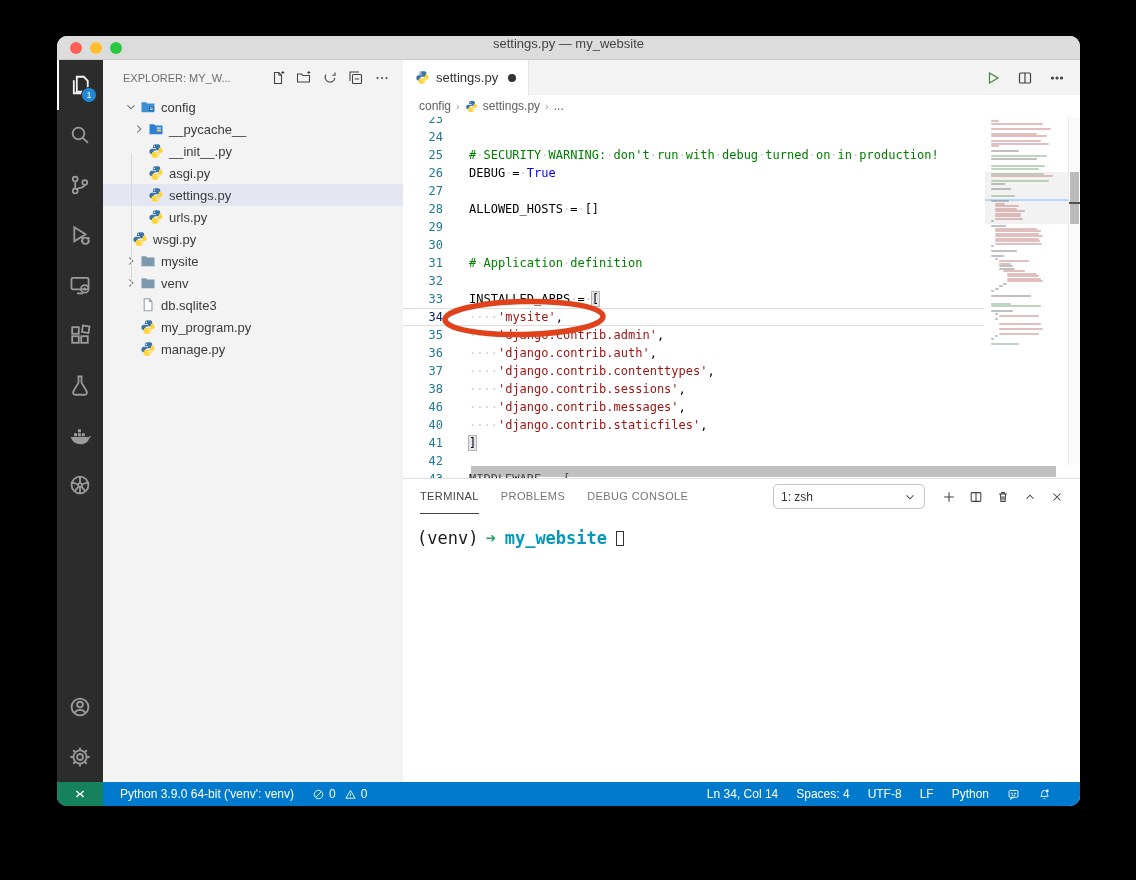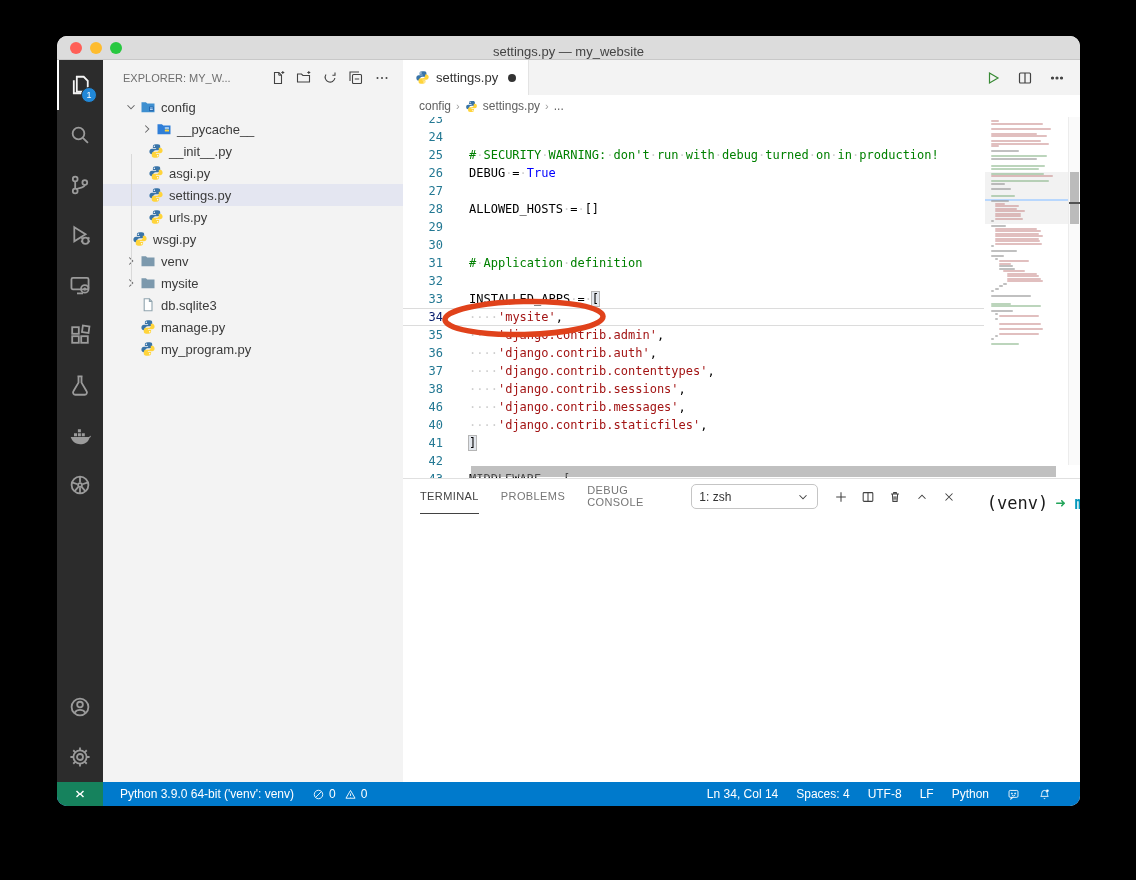--- a/index.html
+++ b/index.html
@@ -3,21 +3,21 @@
 <meta charset="utf-8">
 <style>
   * { margin:0; padding:0; box-sizing:border-box; }
   html,body { width:1136px; height:880px; background:#000; overflow:hidden;
               font-family:"Liberation Sans","DejaVu Sans",sans-serif; }
   #window { position:absolute; left:57px; top:36px; width:1023px; height:770px;
             border-radius:10px; overflow:hidden; background:#fff;
             box-shadow:0 18px 50px rgba(0,0,0,.6); }
   
   #titlebar { height:24px; background:#dcdcdc; border-bottom:1px solid #c8c8c8;
-              position:relative; display:flex; align-items:flex-end; justify-content:center; }
+              position:relative; display:flex; align-items:flex-start; justify-content:center; }
   .traffic { position:absolute; left:13px; top:6px; display:flex; gap:8px; }
   .light { width:12px; height:12px; border-radius:50%; }
   .light.red{background:#ff5f57;} .light.yellow{background:#febc2e;} .light.green{background:#28c840;}
   #window-title { font-size:13px; color:#444; }
   
   #main { display:flex; height:722px; }
   
   #activitybar { width:46px; background:#2c2c2c; display:flex; flex-direction:column; }
   .ab-item { width:46px; height:50px; display:flex; align-items:center; justify-content:center;
              position:relative; color:#9b9b9b; }
@@ -75,21 +75,21 @@
   .mm-s{background:#c98a8a;} .mm-g{background:#85b285;} .mm-d{background:#8c8c8c;} 
   #mm-slider { position:absolute; left:0; right:0; top:55px; height:52px; background:rgba(0,0,0,.05); }
   #mm-current { position:absolute; left:0; right:0; top:82px; height:2px; background:#b8d7fd; }
   #v-scrollbar { position:absolute; right:0; top:0; bottom:13px; width:12px; border-left:1px solid #ececec;
                  background:#fafafa; z-index:4; }
   #v-thumb { position:absolute; left:1px; right:1px; top:55px; height:52px; background:rgba(110,110,110,.45); }
   #v-marker { position:absolute; left:0; right:0; top:85px; height:2px; background:#515151; }
   #h-scrollbar { position:absolute; left:66px; right:12px; bottom:0; height:13px; z-index:4; }
   #h-thumb { position:absolute; left:2px; top:1px; height:11px; width:585px; background:rgba(140,140,140,.55); }
   
-  #panel { height:304px; border-top:1px solid #e0e0e0; background:#fff; display:flex; flex-direction:row; }
+  #panel { height:304px; border-top:1px solid #e0e0e0; background:#fff; display:flex; flex-direction:column; }
   #panel-header { height:35px; display:flex; align-items:center; padding:0 10px 0 17px; }
   .panel-tab { font-size:11px; letter-spacing:.4px; color:#767676; margin-right:22px; height:35px;
                display:flex; align-items:center; border-bottom:1px solid transparent; }
   .panel-tab.active { color:#424242; border-bottom:1px solid #424242; }
   #terminal-picker { margin-left:auto; width:152px; height:25px; border:1px solid #c5c5c5; border-radius:5px;
                      background:#fff; display:flex; align-items:center; padding:0 7px; font-size:12px; color:#333; }
   #terminal-picker .chev { margin-left:auto; }
   .pn-act { width:27px; height:27px; display:flex; align-items:center; justify-content:center; }
   .pn-act svg, #terminal-picker svg { width:14px; height:14px; fill:none; stroke:#424242; stroke-width:1.2; }
   #panel-actions { display:flex; align-items:center; margin-left:10px; }
@@ -250,21 +250,21 @@
                 <path d="M4 6l4 4 4-4"></path>
               </svg>
             </span>
             <span class="tree-icon"><svg viewBox="0 0 16 16">
                 <path fill="#3e8fd0" stroke="none" d="M1.5 3.2h4.4l1.4 1.4h7.2v8.6H1.5z"></path>
                 <rect fill="#1b5fa8" stroke="none" x="9.2" y="7.6" width="4.4" height="4.6"></rect>
                 <path stroke="#bfe0ff" stroke-width="1" d="M10 9h2.8M10 10.6h2.8"></path>
               </svg></span>
             <span>config</span>
           </div>
-          <div class="tree-row" style="padding-left: 36px;">
+          <div class="tree-row" style="padding-left: 28px;">
             <span class="twisty">
               <svg viewBox="0 0 16 16">
                 <path d="M6 4l4 4-4 4"></path>
               </svg>
             </span>
             <span class="tree-icon"><svg viewBox="0 0 16 16">
                 <path fill="#2f7ed8" stroke="none" d="M1.5 3.2h4.4l1.4 1.4h7.2v8.6H1.5z"></path>
                 <rect fill="#ffd43b" stroke="none" x="8.8" y="8.4" width="4.2" height="2.2" rx=".6"></rect>
                 <rect fill="#9ec9f0" stroke="none" x="8.8" y="6" width="4.2" height="2" rx=".6"></rect>
               </svg></span>
@@ -322,60 +322,60 @@
           </div>
           <div class="tree-row" style="padding-left: 20px;">
             <span class="twisty">
               <svg viewBox="0 0 16 16">
                 <path d="M6 4l4 4-4 4"></path>
               </svg>
             </span>
             <span class="tree-icon"><svg viewBox="0 0 16 16">
                 <path fill="#7c99ad" stroke="none" d="M1.5 3.2h4.4l1.4 1.4h7.2v8.6H1.5z"></path>
               </svg></span>
-            <span>venv</span>
+            <span>mysite</span>
           </div>
           <div class="tree-row" style="padding-left: 20px;">
             <span class="twisty">
               <svg viewBox="0 0 16 16">
                 <path d="M6 4l4 4-4 4"></path>
               </svg>
             </span>
             <span class="tree-icon"><svg viewBox="0 0 16 16">
                 <path fill="#7c99ad" stroke="none" d="M1.5 3.2h4.4l1.4 1.4h7.2v8.6H1.5z"></path>
               </svg></span>
-            <span>mysite</span>
+            <span>venv</span>
           </div>
           <div class="tree-row" style="padding-left: 20px;">
             <span class="twisty"></span>
             <span class="tree-icon"><svg viewBox="0 0 16 16">
                 <path fill="#fff" stroke="#90a4ae" stroke-width="1.1" d="M4.2 1.8h5.2l2.6 2.6v9.4H4.2z"></path>
                 <path fill="none" stroke="#90a4ae" stroke-width="1.1" d="M9.4 1.8v2.6H12"></path>
               </svg></span>
             <span>db.sqlite3</span>
           </div>
           <div class="tree-row" style="padding-left: 20px;">
             <span class="twisty"></span>
             <span class="tree-icon"><svg viewBox="0 0 16 16">
                 <path fill="#3974a8" stroke="none" d="M7.9 1.3c-2.5 0-3 1-3 2.1V5h3.2v.7H3.9c-1.4 0-2.5 1.1-2.5 2.8s1.1 2.8 2.5 2.8h1.3V9.6c0-1.3 1.1-2.4 2.4-2.4h2.6c1.1 0 2-.9 2-2V3.4c0-1.3-.7-2.1-2.4-2.1z"></path>
                 <circle fill="#fff" stroke="none" cx="6.3" cy="3.2" r=".75"></circle>
                 <path fill="#ffd43b" stroke="none" d="M8.1 14.7c2.5 0 3-1 3-2.1V11H7.9v-.7h4.2c1.4 0 2.5-1.1 2.5-2.8S13.5 4.7 12.1 4.7h-1.3v1.7c0 1.3-1.1 2.4-2.4 2.4H5.8c-1.1 0-2 .9-2 2v1.8c0 1.3.7 2.1 2.4 2.1z"></path>
                 <circle fill="#fff" stroke="none" cx="9.7" cy="12.8" r=".75"></circle>
               </svg></span>
+            <span>my_program.py</span>
+          </div>
+          <div class="tree-row" style="padding-left: 20px;">
+            <span class="twisty"></span>
+            <span class="tree-icon"><svg viewBox="0 0 16 16">
+                <path fill="#3974a8" stroke="none" d="M7.9 1.3c-2.5 0-3 1-3 2.1V5h3.2v.7H3.9c-1.4 0-2.5 1.1-2.5 2.8s1.1 2.8 2.5 2.8h1.3V9.6c0-1.3 1.1-2.4 2.4-2.4h2.6c1.1 0 2-.9 2-2V3.4c0-1.3-.7-2.1-2.4-2.1z"></path>
+                <circle fill="#fff" stroke="none" cx="6.3" cy="3.2" r=".75"></circle>
+                <path fill="#ffd43b" stroke="none" d="M8.1 14.7c2.5 0 3-1 3-2.1V11H7.9v-.7h4.2c1.4 0 2.5-1.1 2.5-2.8S13.5 4.7 12.1 4.7h-1.3v1.7c0 1.3-1.1 2.4-2.4 2.4H5.8c-1.1 0-2 .9-2 2v1.8c0 1.3.7 2.1 2.4 2.1z"></path>
+                <circle fill="#fff" stroke="none" cx="9.7" cy="12.8" r=".75"></circle>
+              </svg></span>
             <span>manage.py</span>
-          </div>
-          <div class="tree-row" style="padding-left: 20px;">
-            <span class="twisty"></span>
-            <span class="tree-icon"><svg viewBox="0 0 16 16">
-                <path fill="#3974a8" stroke="none" d="M7.9 1.3c-2.5 0-3 1-3 2.1V5h3.2v.7H3.9c-1.4 0-2.5 1.1-2.5 2.8s1.1 2.8 2.5 2.8h1.3V9.6c0-1.3 1.1-2.4 2.4-2.4h2.6c1.1 0 2-.9 2-2V3.4c0-1.3-.7-2.1-2.4-2.1z"></path>
-                <circle fill="#fff" stroke="none" cx="6.3" cy="3.2" r=".75"></circle>
-                <path fill="#ffd43b" stroke="none" d="M8.1 14.7c2.5 0 3-1 3-2.1V11H7.9v-.7h4.2c1.4 0 2.5-1.1 2.5-2.8S13.5 4.7 12.1 4.7h-1.3v1.7c0 1.3-1.1 2.4-2.4 2.4H5.8c-1.1 0-2 .9-2 2v1.8c0 1.3.7 2.1 2.4 2.1z"></path>
-                <circle fill="#fff" stroke="none" cx="9.7" cy="12.8" r=".75"></circle>
-              </svg></span>
-            <span>my_program.py</span>
           </div>
         </div>
     </div>
 
     <div id="editorcol">
       <div id="tabbar">
         <div id="tab-settings">
           <span class="bc-icon" style="width:15px;height:15px"><svg viewBox="0 0 16 16">
                 <path fill="#3974a8" stroke="none" d="M7.9 1.3c-2.5 0-3 1-3 2.1V5h3.2v.7H3.9c-1.4 0-2.5 1.1-2.5 2.8s1.1 2.8 2.5 2.8h1.3V9.6c0-1.3 1.1-2.4 2.4-2.4h2.6c1.1 0 2-.9 2-2V3.4c0-1.3-.7-2.1-2.4-2.1z"></path>
                 <circle fill="#fff" stroke="none" cx="6.3" cy="3.2" r=".75"></circle>

